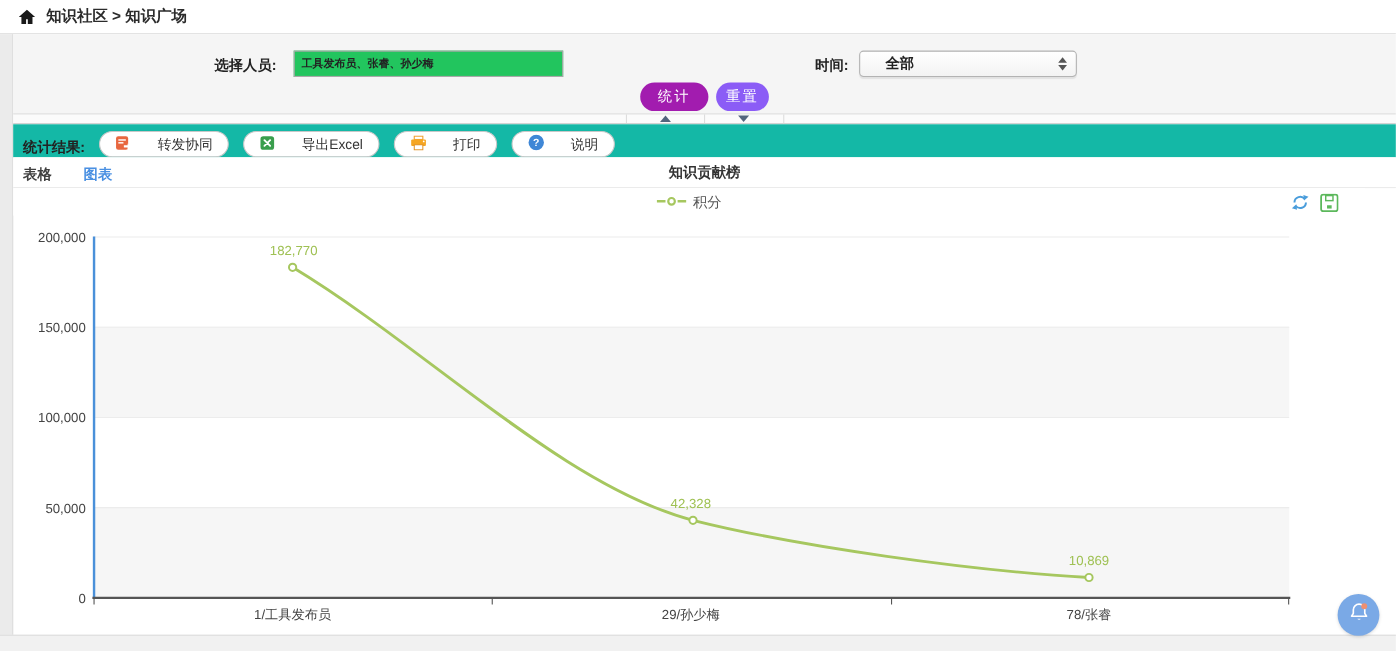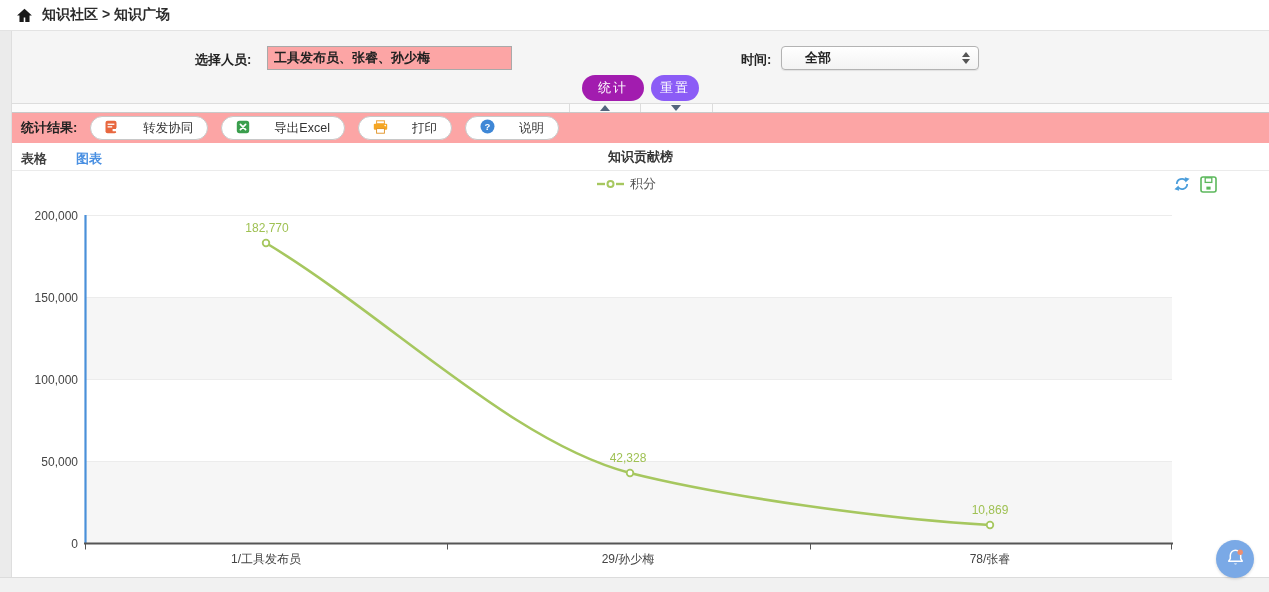--- a/index.html
+++ b/index.html
@@ -11,41 +11,41 @@
   .topbar .home { margin-left:16px; display:flex; align-items:center; cursor:pointer; }
   .breadcrumb { margin-left:9px; font-size:14px; font-weight:700; color:#2b2b2b; cursor:pointer; }
 
   
   .gutter { position:absolute; left:0; top:31px; width:12px; height:561px; background:#ebebeb; border-right:1px solid #dedede; }
 
   
   .filter-panel { position:absolute; left:12px; top:31px; width:1257px; height:72px; background:#f5f5f5; }
   .flabel { position:absolute; font-size:13px; font-weight:700; color:#222; }
   .lbl-person { left:183px; top:20px; }
-  .person-input { position:absolute; left:255px; top:15px; width:245px; height:24px; border:1px solid #a9a9a9; background:#fca5a5; font-size:13px; font-weight:600; color:#222; padding:0 6px; font-family:"Liberation Sans",sans-serif; }
+  .person-input { position:absolute; left:255px; top:15px; width:245px; height:24px; border:1px solid #a9a9a9; background:#22c55e; font-size:10px; font-weight:600; color:#222; padding:0 6px; font-family:"Liberation Sans",sans-serif; }
   .lbl-time { left:729px; top:20px; }
   .time-select { position:absolute; left:769px; top:15px; width:198px; height:24px; background:linear-gradient(#ffffff,#f3f3f3); border:1px solid #b3b3b3; border-radius:4px; box-shadow:0 1px 1px rgba(0,0,0,.08); display:flex; align-items:center; cursor:pointer; }
   .time-select .val { font-size:13px; font-weight:700; color:#222; margin-left:23px; flex:1; }
   .sel-arrows { width:14px; margin-right:5px; display:flex; flex-direction:column; align-items:center; gap:2px; }
   .tri-up-s { width:0; height:0; border-left:4px solid transparent; border-right:4px solid transparent; border-bottom:5px solid #555; }
   .tri-down-s { width:0; height:0; border-left:4px solid transparent; border-right:4px solid transparent; border-top:5px solid #555; }
   .btn-row { position:absolute; left:0; right:0; top:44px; display:flex; justify-content:center; gap:7px; }
   .btn { height:26px; border:none; border-radius:14px; color:#fff; font-size:13px; letter-spacing:2px; cursor:pointer; font-family:"Liberation Sans",sans-serif; }
   .btn-stat { width:62px; background:#a21caf; }
   .btn-reset { width:48px; background:#8b5cf6; }
 
   
   .collapse-bar { position:absolute; left:12px; top:103px; width:1257px; height:10px; background:#fbfbfb; border-top:1px solid #ddd; border-bottom:1px solid #c9c9c9; display:flex; justify-content:center; }
   .collapse-cell { width:72px; height:100%; border-left:1px solid #ddd; border-right:1px solid #ddd; display:flex; align-items:center; justify-content:center; cursor:pointer; }
   .collapse-cell + .collapse-cell { border-left:none; }
   .tri-up { width:0; height:0; border-left:5px solid transparent; border-right:5px solid transparent; border-bottom:6px solid #53657d; }
   .tri-down { width:0; height:0; border-left:5px solid transparent; border-right:5px solid transparent; border-top:6px solid #53657d; }
 
   
-  .toolbar { position:absolute; left:12px; top:113px; width:1257px; height:30px; background:#fca5a5; display:flex; align-items:center; }
+  .toolbar { position:absolute; left:12px; top:113px; width:1257px; height:30px; background:#14b8a6; display:flex; align-items:flex-end; }
   .toolbar .tlabel { margin-left:9px; font-size:13px; font-weight:700; color:#222; }
   .pills { display:flex; margin-left:13px; gap:13px; }
   .pill { height:24px; padding:0 14px; border:1px solid #c8c8c8; border-radius:13px; background:#fff; display:flex; align-items:center; gap:24px; font-size:12.5px; color:#333; cursor:pointer; font-family:"Liberation Sans",sans-serif; }
 
   
   .tab-row { position:absolute; left:12px; top:143px; width:1257px; height:28px; background:#fff; border-bottom:1px solid #ebebeb; }
   .tab { position:absolute; top:7px; font-size:13px; font-weight:600; cursor:pointer; }
   .tab-table { left:9px; color:#404040; }
   .tab-chart { left:64px; color:#4a90e2; }
   .chart-title { position:absolute; left:0; right:0; top:5px; text-align:center; font-size:13px; font-weight:600; color:#333; }

